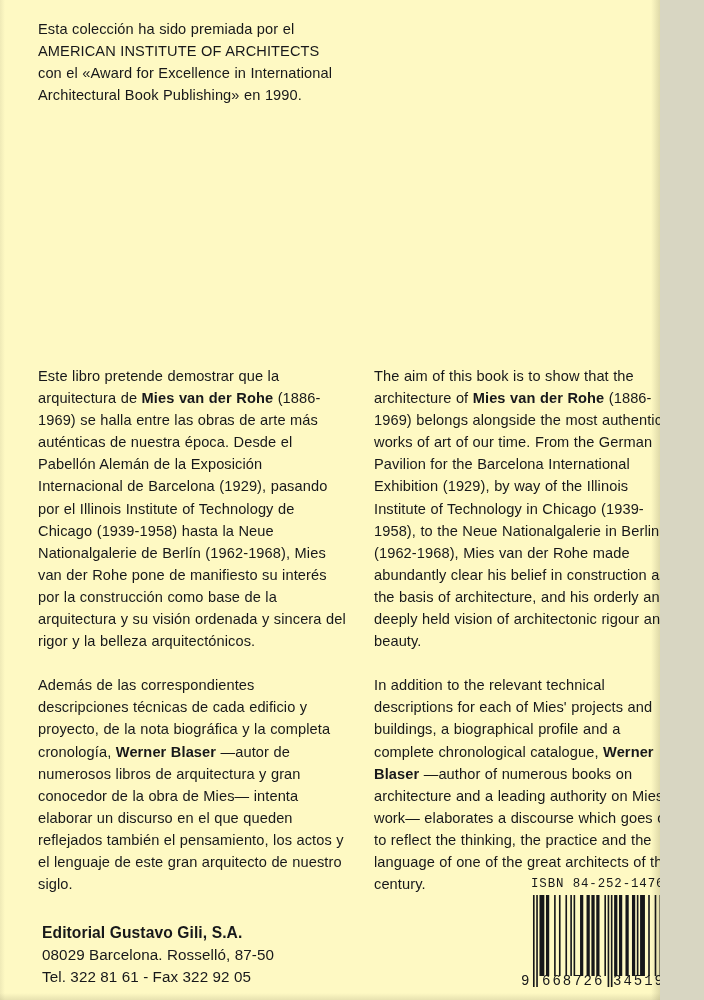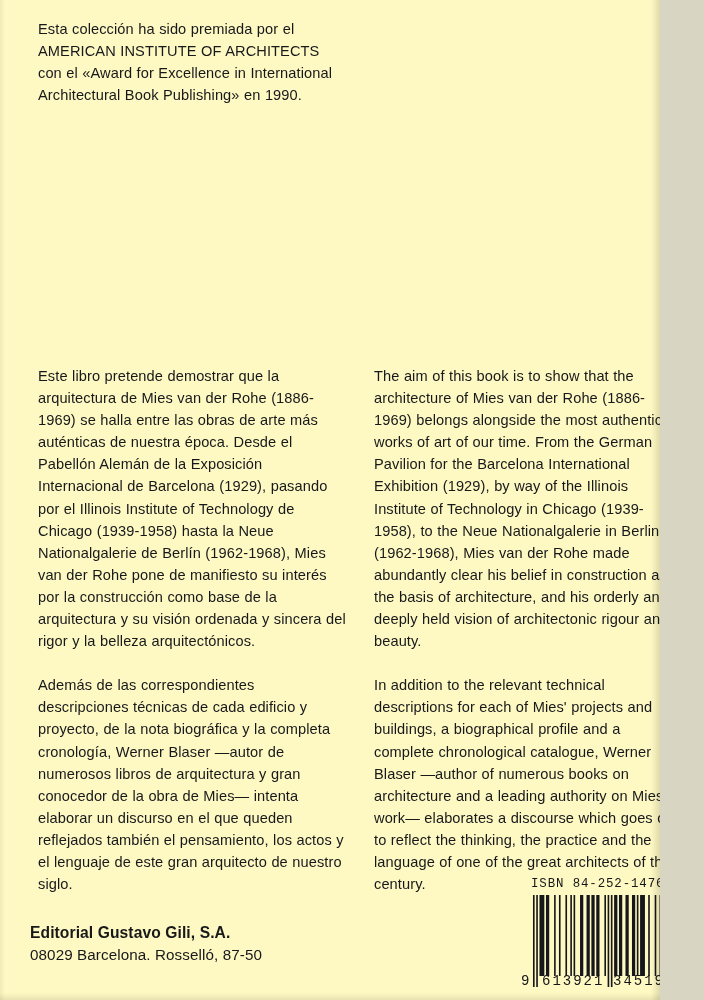--- a/index.html
+++ b/index.html
@@ -56,25 +56,25 @@
 
   p.tx {
     margin: 0 0 22px 0;
     font-size: 14.6px;
     line-height: 22.1px;
     letter-spacing: 0.1px;
     word-spacing: 0.3px;
     text-align: left;
   }
   p.tx:last-child { margin-bottom: 0; }
-  p.tx b { font-weight: normal; }
+  p.tx b { font-weight: bold; }
 
   .publisher {
     position: absolute;
-    left: 30px;
+    left: 42px;
     top: 922px;
     width: 330px;
   }
   .publisher .pname {
     font-size: 15.6px;
     font-weight: bold;
     line-height: 22px;
     letter-spacing: 0.1px;
     margin: 0;
   }
@@ -147,20 +147,21 @@
   </div>
 
   <div class="col col-en body-block">
     <p class="tx"><span>The aim of this book is to show that the architecture of </span><b>Mies van der Rohe</b><span> (1886-1969) belongs alongside the most authentic works of art of our time. From the German Pavilion for the Barcelona International Exhibition (1929), by way of the Illinois Institute of Technology in Chicago (1939-1958), to the Neue Nationalgalerie in Berlin (1962-1968), Mies van der Rohe made abundantly clear his belief in construction as the basis of architecture, and his orderly and deeply held vision of architectonic rigour and beauty.</span></p>
     <p class="tx"><span>In addition to the relevant technical descriptions for each of Mies' projects and buildings, a biographical profile and a complete chronological catalogue, </span><b>Werner Blaser</b><span> —author of numerous books on architecture and a leading authority on Mies' work— elaborates a discourse which goes on to reflect the thinking, the practice and the language of one of the great architects of this century.</span></p>
   </div>
 
   <div class="publisher">
     <p class="pname">Editorial Gustavo Gili, S.A.</p>
     <p class="pline">08029 Barcelona. Rosselló, 87-50</p>
+    <p class="pline">Tel. 322 81 61 - Fax 322 92 05</p>
   </div>
 
   <div class="barcode-zone">
     <p class="isbn-text">ISBN 84-252-1476-9</p>
     <div class="barcode-wrap">
       <svg class="bars" viewBox="0 0 172 93" preserveAspectRatio="none">
         <g id="barGroup" fill="#16171a">
             <rect x="12.981" y="0" width="1.623" height="92.00"></rect>
             <rect x="16.226" y="0" width="1.623" height="92.00"></rect>
             <rect x="19.472" y="0" width="4.868" height="81.00"></rect>
@@ -188,19 +189,19 @@
             <rect x="139.547" y="0" width="1.623" height="81.00"></rect>
             <rect x="142.792" y="0" width="1.623" height="81.00"></rect>
             <rect x="150.906" y="0" width="4.868" height="81.00"></rect>
             <rect x="157.396" y="0" width="1.623" height="81.00"></rect>
             <rect x="162.264" y="0" width="1.623" height="92.00"></rect>
             <rect x="165.509" y="0" width="1.623" height="92.00"></rect>
           </g>
       </svg>
       <div class="ean-digits">
         <span class="ean-lead">9</span>
-        <span class="ean-left">613921</span>
+        <span class="ean-left">668726</span>
         <span class="ean-right">345192</span>
       </div>
     </div>
   </div>
 
 </div>
 
 </body></html>

